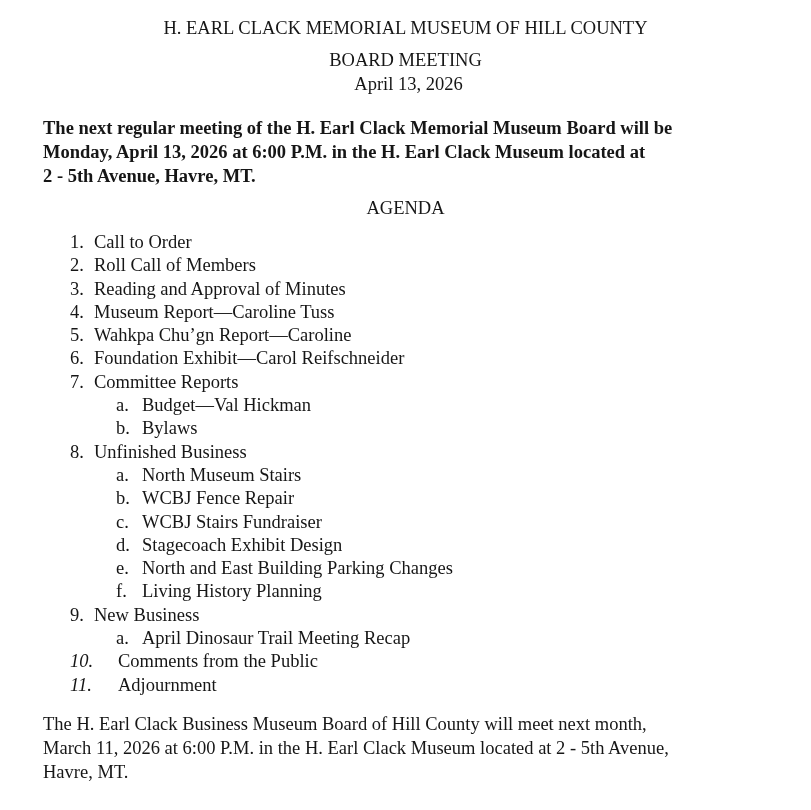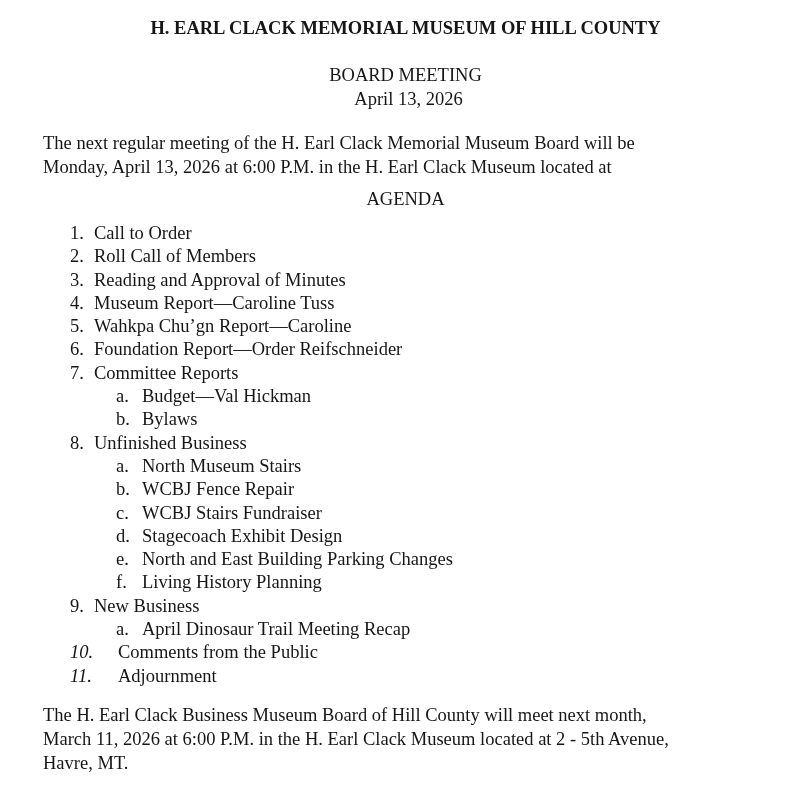--- a/index.html
+++ b/index.html
@@ -12,37 +12,36 @@
     height: 810px;
     overflow: hidden;
     font-family: "Liberation Serif", "DejaVu Serif", serif;
     font-size: 18.5px;
     color: #161616;
   }
   .center { text-align: center; }
   .doc-title {
     padding-top: 16px;
     line-height: 24px;
-    font-weight: bold;
   }
   .meeting-title {
-    margin-top: 23px;
+    margin-top: 8px;
     line-height: 24px;
     text-align: center;
   }
   .meeting-date {
     line-height: 24px;
     margin-left: 6px;
   }
   .para {
     margin-left: 43px;
     margin-right: 40px;
     line-height: 24px;
   }
-  .intro { margin-top: 20px; }
+  .intro { margin-top: 20px; font-weight: bold; }
   .agenda-heading {
     margin-top: 8px;
     line-height: 24px;
   }
   .agenda-list { margin-top: 11px; }
   .li {
     display: flex;
     line-height: 23.3px;
   }
   .li.l1 { padding-left: 70px; }
@@ -59,20 +58,21 @@
 
   <div class="doc-title center">H. EARL CLACK MEMORIAL MUSEUM OF HILL COUNTY</div>
 
   <div class="meeting-title center">BOARD MEETING</div>
 
   <div class="meeting-date center">April 13, 2026</div>
 
   <div class="para intro">
     <div>The next regular meeting of the H. Earl Clack Memorial Museum Board will be</div>
     <div>Monday, April 13, 2026 at 6:00 P.M. in the H. Earl Clack Museum located at</div>
+    <div>2 - 5th Avenue, Havre, MT.</div>
   </div>
 
   <div class="agenda-heading center">AGENDA</div>
 
   <div class="agenda-list" id="agenda-list">
       <div class="li l1">
         <span class="marker">1.</span>
         <span class="label">Call to Order</span>
       </div>
       <div class="li l1">
@@ -86,21 +86,21 @@
       <div class="li l1">
         <span class="marker">4.</span>
         <span class="label">Museum Report—Caroline Tuss</span>
       </div>
       <div class="li l1">
         <span class="marker">5.</span>
         <span class="label">Wahkpa Chu’gn Report—Caroline</span>
       </div>
       <div class="li l1">
         <span class="marker">6.</span>
-        <span class="label">Foundation Report—Order Reifschneider</span>
+        <span class="label">Foundation Exhibit—Carol Reifschneider</span>
       </div>
       <div class="li l1">
         <span class="marker">7.</span>
         <span class="label">Committee Reports</span>
       </div>
       <div class="li l2">
         <span class="marker">a.</span>
         <span class="label">Budget—Val Hickman</span>
       </div>
       <div class="li l2">

